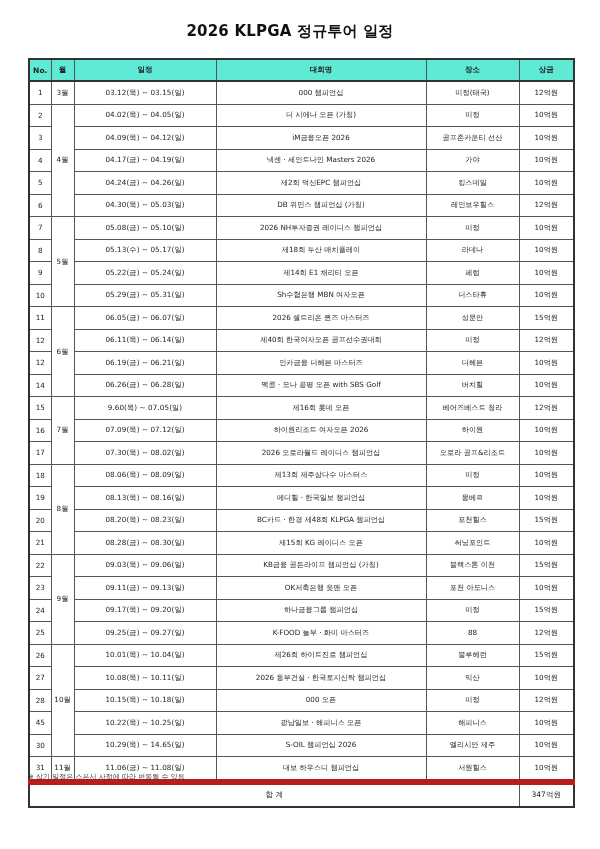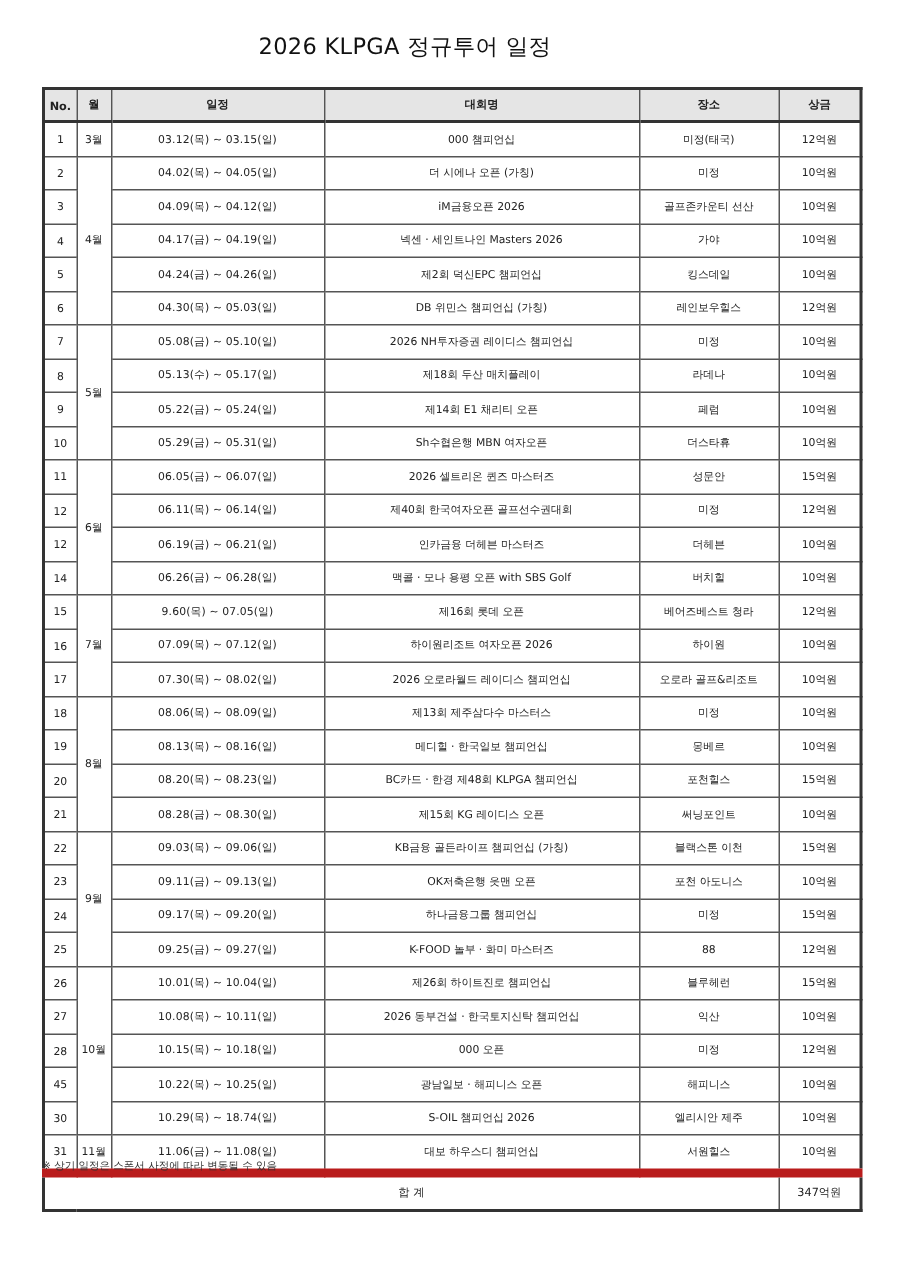--- a/index.html
+++ b/index.html
@@ -1,20 +1,20 @@
 <!DOCTYPE html>
 <html><head>
 <meta charset="utf-8">
 <style>
   html, body { margin:0; padding:0; background:#ffffff; }
   body { width:600px; height:849px; position:relative; font-family:"DejaVu Sans", "Liberation Sans", sans-serif; color:#222; overflow:hidden; }
-  .title { position:absolute; top:22px; left:0; width:540px; text-align:center; font-size:15px; font-weight:normal; color:#111; letter-spacing:0.2px; }
+  .title { position:absolute; top:22px; left:0; width:540px; text-align:center; font-size:15px; font-weight:bold; color:#111; letter-spacing:0.2px;padding-left:20px; }
   table.sched { position:absolute; left:28px; top:58px; width:545px; border-collapse:collapse; border:2px solid #333; table-layout:fixed; }
   table.sched th, table.sched td { border:1px solid #555; height:21.5px; padding:0; text-align:center; vertical-align:middle; font-size:7.2px; white-space:nowrap; overflow:hidden; }
-  table.sched th { background:#e5e5e5; font-weight:bold; font-size:7.5px; height:20px; border-bottom:2px solid #333; }
+  table.sched th { background:#5eead4; font-weight:bold; font-size:7.5px; height:20px; border-bottom:2px solid #333; }
   td.no, td.month { font-size:7.5px; }
   td.date { font-size:7.2px; letter-spacing:0.1px;margin-top:28px; }
   tr.total td { height:21px; border-top:6px solid #b91c1c; font-size:7.5px; }
   .note { position:absolute; left:28px; top:772px; font-size:7px; color:#333; }
 </style>
 </head>
 <body>
 
 <div class="title">2026 KLPGA 정규투어 일정</div>
 
@@ -244,21 +244,21 @@
       </tr>
       <tr>
         <td class="no">45</td>
         <td class="date">10.22(목) ~ 10.25(일)</td>
         <td class="event">광남일보 · 해피니스 오픈</td>
         <td class="venue">해피니스</td>
         <td class="prize">10억원</td>
       </tr>
       <tr>
         <td class="no">30</td>
-        <td class="date">10.29(목) ~ 18.74(일)</td>
+        <td class="date">10.29(목) ~ 14.65(일)</td>
         <td class="event">S-OIL 챔피언십 2026</td>
         <td class="venue">엘리시안 제주</td>
         <td class="prize">10억원</td>
       </tr>
       <tr>
         <td class="no">31</td>
         <td class="month" rowspan="1">11월</td>
         <td class="date">11.06(금) ~ 11.08(일)</td>
         <td class="event">대보 하우스디 챔피언십</td>
         <td class="venue">서원힐스</td>

